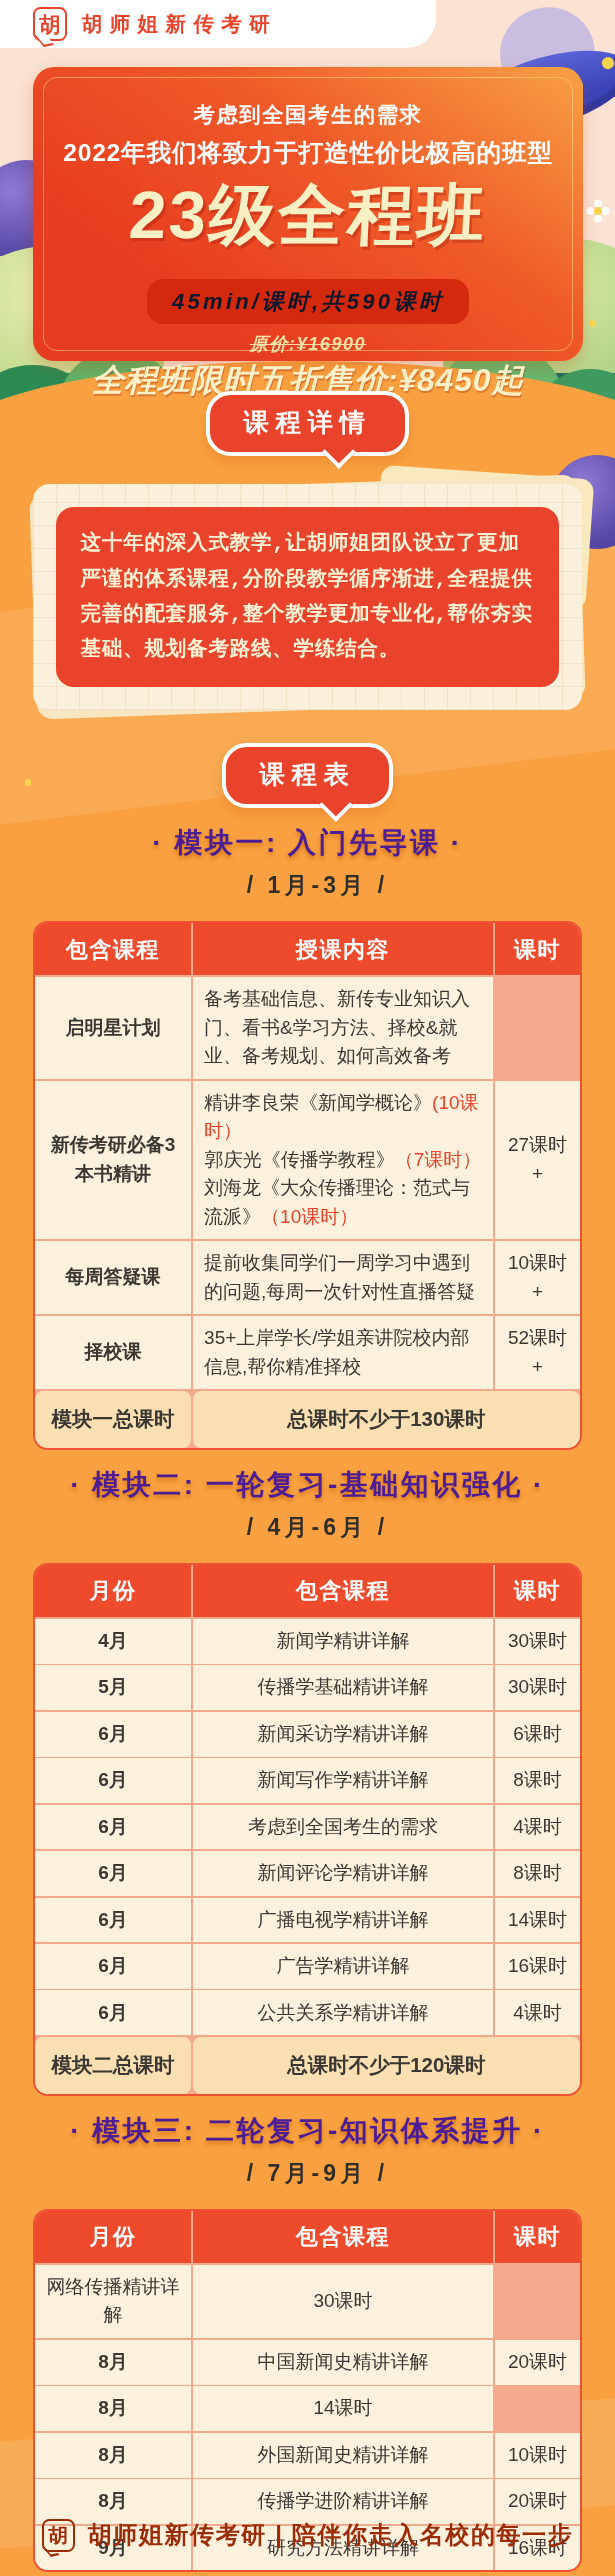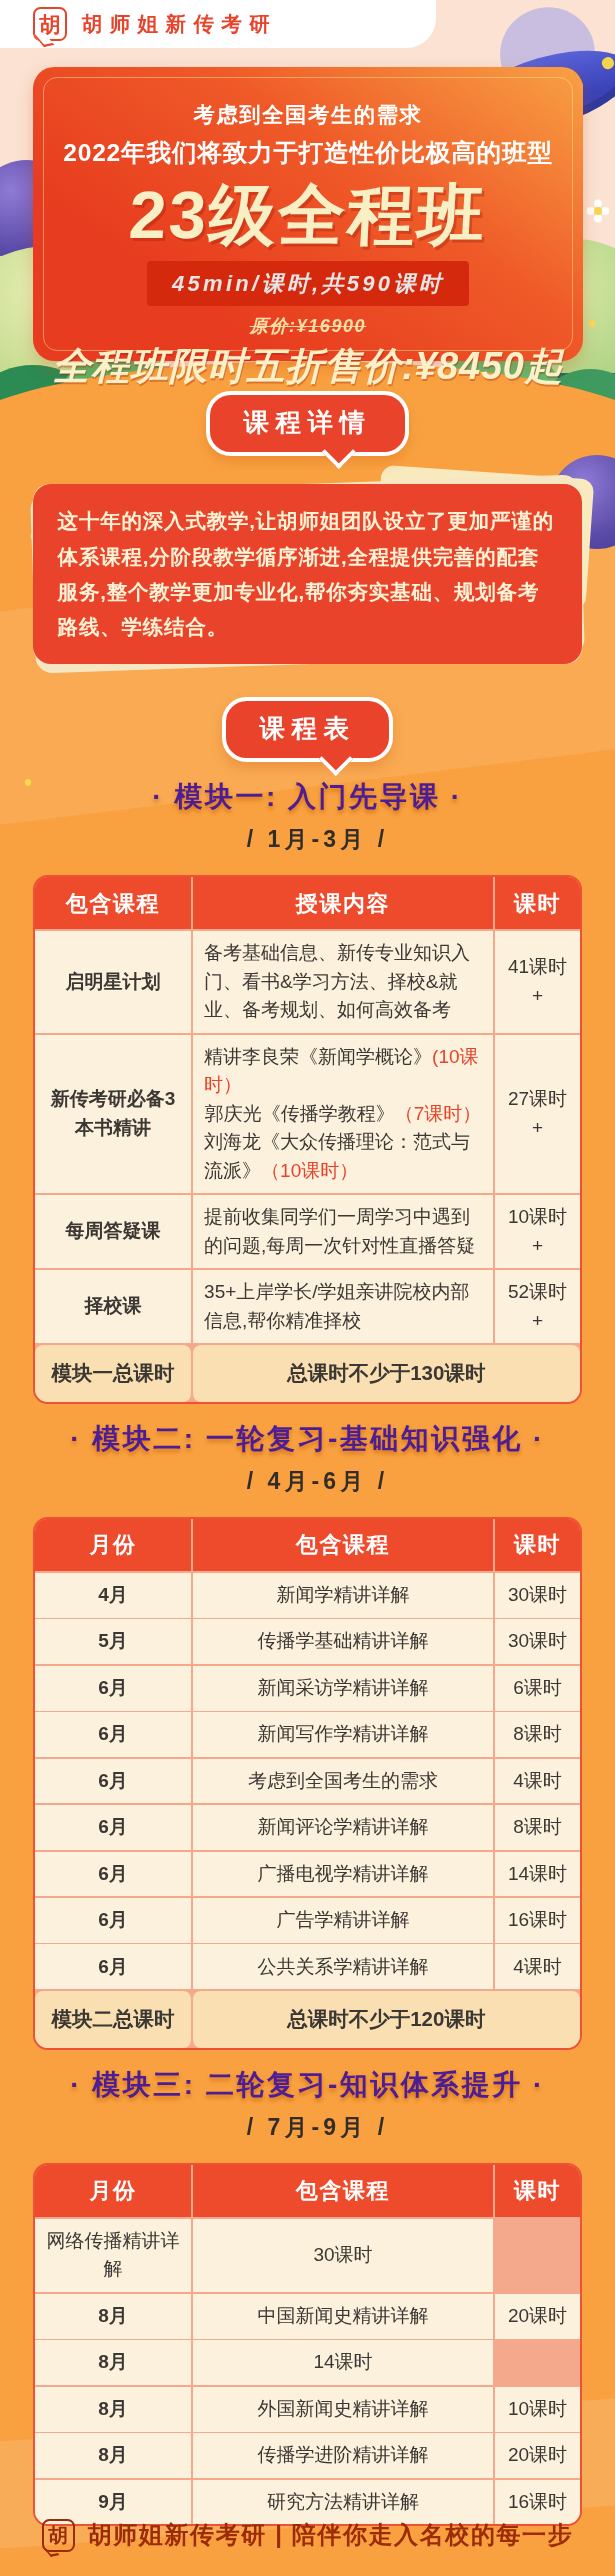--- a/index.html
+++ b/index.html
@@ -46,37 +46,37 @@
 
   
   .hero-card { position:absolute; top:67px; left:33px; width:550px; height:294px; border-radius:21.3px;
                background:linear-gradient(215deg,#F8A144 0%,#EF5A28 38%,#E73C1F 75%); z-index:4; text-align:center;
                box-shadow:0 6.6px 16.4px rgba(200,70,20,0.25); }
   .hero-card::before { content:''; position:absolute; inset:9.8px; border:1.6px solid rgba(255,226,150,0.5); border-radius:14px; pointer-events:none; }
   .hero-line1 { padding-top:33px; color:#fff; font-size:21.3px; font-weight:bold; letter-spacing:1.6px; }
   .hero-line2 { margin-top:6.6px; color:#fff; font-size:24.6px; font-weight:bold; letter-spacing:0.8px; }
   .hero-title { margin-top:1.6px; color:#F9EFC5; font-size:67px; font-weight:900; letter-spacing:2.5px;
                 text-shadow:2.5px 3.3px 0 rgba(160,25,8,0.35); transform:skewX(-3deg); }
-  .hero-pill { display:inline-block; margin-top:0; background:#D5290D; border-radius:4px; padding:7.4px 24.6px;
-               color:#e5e5e5; font-size:22px; font-weight:bold; font-style:italic; letter-spacing:3.3px; }
+  .hero-pill { display:inline-block; margin-top:18px; background:#D5290D; border-radius:16px; padding:7.4px 24.6px;
+               color:#0f172a; font-size:22px; font-weight:bold; font-style:italic; letter-spacing:3.3px; }
   .hero-orig { margin-top:8.2px; color:#F4E0A6; font-size:18px; font-weight:bold; font-style:italic; letter-spacing:1.6px; text-decoration:line-through; }
-  .hero-sale { margin-top:3.3px; color:#FBF0C8; font-size:38px; font-weight:bold; font-style:italic; letter-spacing:0.8px; text-shadow:0.8px 1.6px 0 rgba(150,20,5,0.3); }
+  .hero-sale { margin-top:3.3px; color:#FBF0C8; font-size:32px; font-weight:bold; font-style:italic; letter-spacing:0.8px; text-shadow:0.8px 1.6px 0 rgba(150,20,5,0.3); }
 
   
   .content { position:absolute; top:384px; left:0; width:615px; z-index:6; }
   .bubble-wrap { display:flex; justify-content:center; margin-top:6.6px; }
   .bubble { position:relative; background:#E9432B; border:4.1px solid #fff; border-radius:24.6px; color:#fff;
             padding:11.5px 34px; font-size:25.4px; font-weight:800; letter-spacing:6.6px;
             box-shadow:0 6.6px 11.5px rgba(214,110,30,0.35); }
   .bubble::after { content:''; position:absolute; bottom:-12.3px; left:60%; width:19.7px; height:19.7px; background:#E9432B;
                    border-right:4.1px solid #fff; border-bottom:4.1px solid #fff; transform:rotate(45deg); }
 
-  .paper { position:relative; margin:28px 33px 0; border-radius:16.4px; background:#FAF0DB; 
+  .paper { position:relative; margin:28px 33px 0; border-radius:16.4px; background:#FAF0DB; padding:23px;
            background-image:repeating-linear-gradient(0deg, rgba(205,160,110,0.18) 0 0.8px, transparent 0.8px 23px),
-                            repeating-linear-gradient(90deg, rgba(205,160,110,0.18) 0 0.8px, transparent 0.8px 23px); }
+                            repeating-linear-gradient(90deg, rgba(205,160,110,0.18) 0 0.8px, transparent 0.8px 23px);font-family:Liberation Mono, monospace; }
   .paper-back { position:absolute; inset:0; border-radius:16.4px; background:#F6E6C2; transform:rotate(-2deg); z-index:-1; }
   .paper-back2 { position:absolute; top:-11.5px; right:-8.2px; width:213px; height:131px; border-radius:13px; background:#F8E9BF; transform:rotate(4deg); z-index:-2; }
   .intro-box { background:#E9432B; border-radius:18px; padding:19.7px 24.6px; color:#FFF3D6; font-size:20.5px; font-weight:600; line-height:1.72; text-align:left; letter-spacing:0.8px; }
 
   .mod-title { margin-top:16px; text-align:center; color:#4c1d95; font-size:28px; font-weight:800; letter-spacing:2.5px;
                text-shadow:0 3.3px 4.1px rgba(200,100,10,0.75); }
   .mod-date { margin-top:8.2px; text-align:center; color:#322D28; font-size:23px; font-weight:bold; letter-spacing:4.1px;margin-left:20px; }
 
   .ctable { margin:19.7px 33px 0; border:2.5px solid #EF5134; border-radius:14.8px; overflow:hidden; background:#F5A98C;
             display:flex; flex-direction:column; gap:1.6px; }
@@ -178,21 +178,20 @@
           <div class="trow thead">
             <div>包含课程</div>
             <div>授课内容</div>
             <div>课时</div>
           </div>
           <div class="trow">
             <div class="td-course">启明星计划</div>
             <div class="td-content">
               <div><span>备考基础信息、新传专业知识入门、看书&amp;学习方法、择校&amp;就业、备考规划、如何高效备考</span></div>
             </div>
-            <div class="td-hours">41课时+</div>
           </div>
           <div class="trow">
             <div class="td-course">新传考研必备3本书精讲</div>
             <div class="td-content">
               <div><span>精讲李良荣《新闻学概论》</span><span class="red">(10课时）</span></div>
               <div><span>郭庆光《传播学教程》</span><span class="red">（7课时）</span></div>
               <div><span>刘海龙《大众传播理论：范式与流派》</span><span class="red">（10课时）</span></div>
             </div>
             <div class="td-hours">27课时+</div>
           </div>

